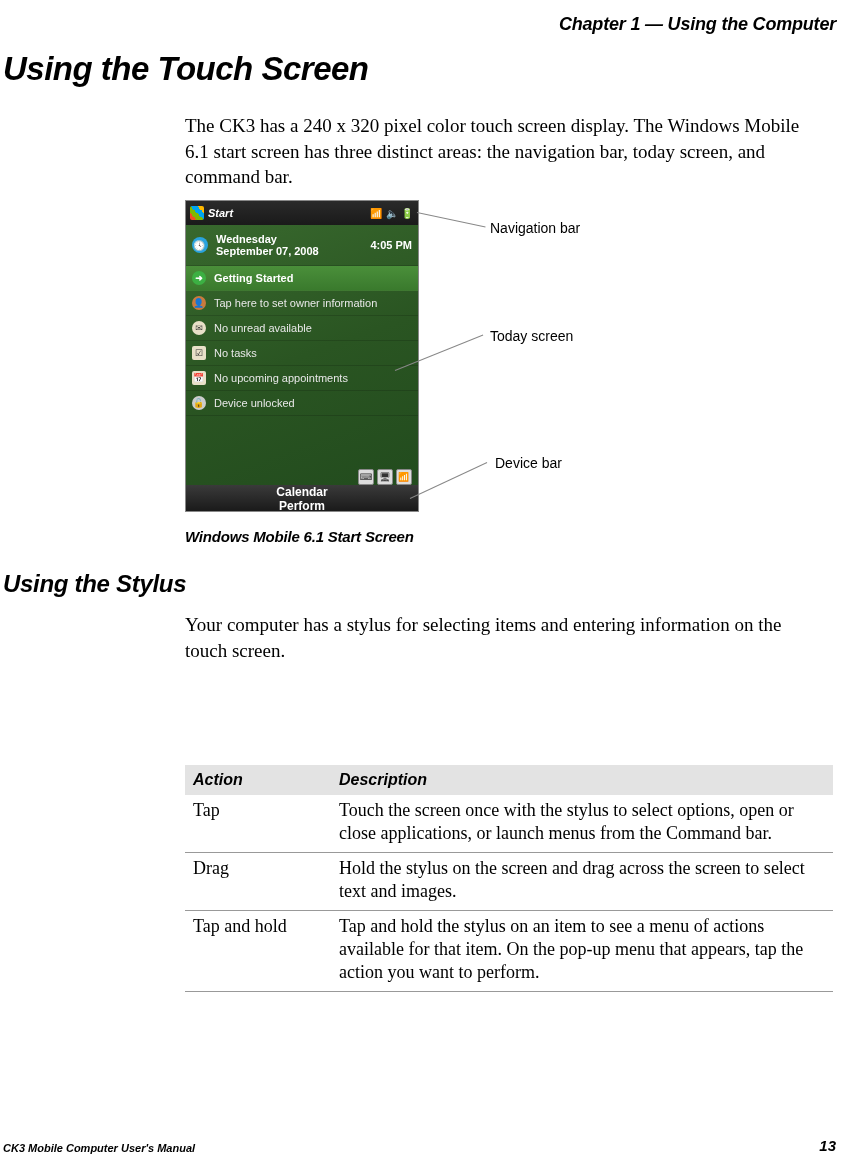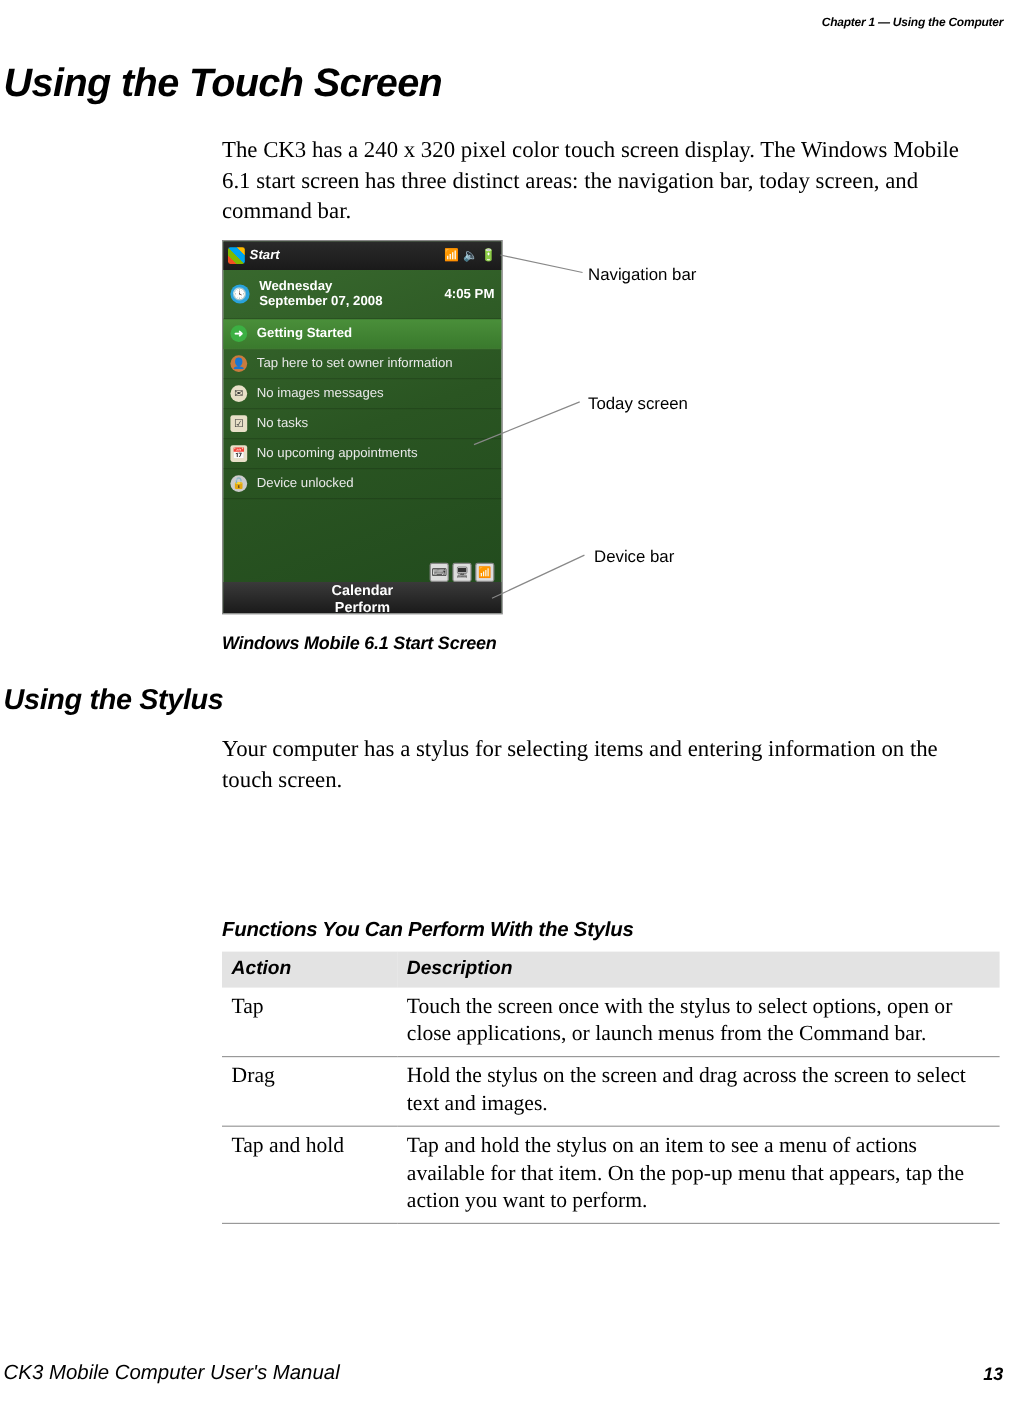--- a/index.html
+++ b/index.html
@@ -13,21 +13,21 @@
     position: relative;
     background: #fff;
   }
   .header-right {
     position: absolute;
     top: 14px;
     right: 14px;
     font-family: 'Arial Black', Arial, sans-serif;
     font-weight: 900;
     font-style: italic;
-    font-size: 10px;
+    font-size: 18px;
     letter-spacing: -0.2px;
   }
   h1.section-title {
     position: absolute;
     font-family: 'Arial Black', Arial, sans-serif;
     font-weight: 900;
     font-style: italic;
     font-size: 33px;
     margin: 0;
     letter-spacing: -0.5px;
@@ -197,23 +197,23 @@
     border-bottom: 1px solid #999;
     line-height: 1.3;
   }
   table.func td.action { width: 130px; }
   
   .footer-left {
     position: absolute;
     left: 3px;
     bottom: 16px;
     font-family: 'Arial Black', Arial, sans-serif;
-    font-weight: 400;
-    font-style: italic;
-    font-size: 17px;
+    font-weight: 700;
+    font-style: italic;
+    font-size: 11px;
   }
   .footer-right {
     position: absolute;
     right: 14px;
     bottom: 16px;
     font-family: 'Arial Black', Arial, sans-serif;
     font-weight: 900;
     font-style: italic;
     font-size: 15px;
   }
@@ -253,21 +253,21 @@
     <div class="wm-row hl">
       <span class="ic" style="background:#3cb043;color:#fff;">➜</span>
       <span>Getting Started</span>
     </div>
     <div class="wm-row">
       <span class="ic" style="background:#c97b3e;">👤</span>
       <span>Tap here to set owner information</span>
     </div>
     <div class="wm-row">
       <span class="ic" style="background:#e8e0c8;">✉</span>
-      <span>No images messages</span>
+      <span>No unread available</span>
     </div>
     <div class="wm-row">
       <span class="ic" style="background:#e8e0c8;border-radius:2px;">☑</span>
       <span>No tasks</span>
     </div>
     <div class="wm-row">
       <span class="ic" style="background:#e8e0c8;border-radius:2px;">📅</span>
       <span>No upcoming appointments</span>
     </div>
     <div class="wm-row">
@@ -296,21 +296,20 @@
   <div class="callout" style="left:310px; top:255px;">Device bar</div>
 </div>
 
 <div class="caption" style="left:185px; top:528px;">Windows Mobile 6.1 Start Screen</div>
 
 <h2 class="subsection-title" style="left:3px; top:570px;">Using the Stylus</h2>
 
 <div class="body-para" style="left:185px; top:612px;">Your computer has a stylus for selecting items and entering information on the touch screen.</div>
 
 <div class="stylus-table">
-  <span class="caption table-caption">Functions You Can Perform With the Stylus</span>
   <table class="func">
     <thead>
       <tr>
         <th>Action</th>
         <th>Description</th>
       </tr>
     </thead>
     <tbody>
       <tr>
         <td class="action">Tap</td>

